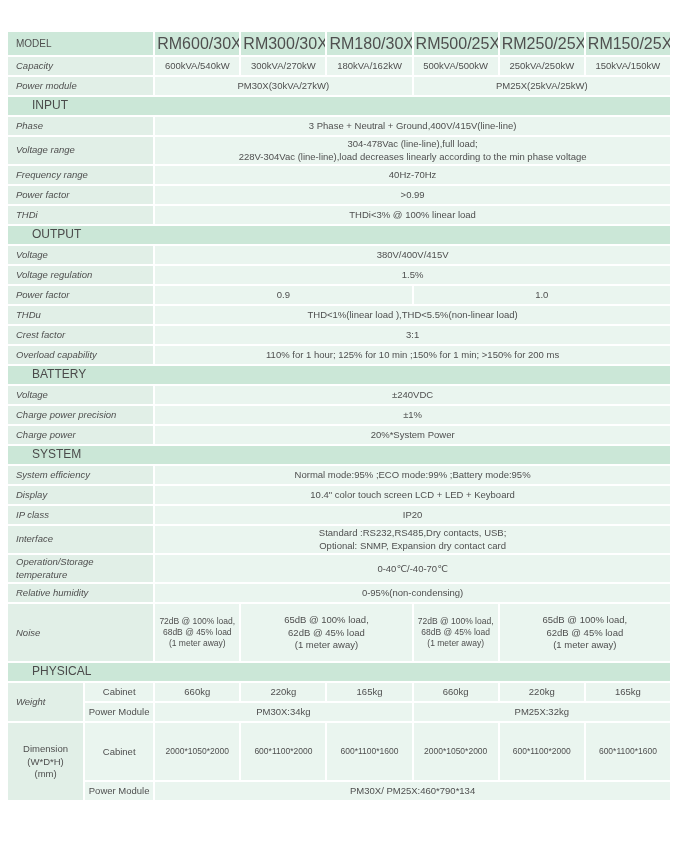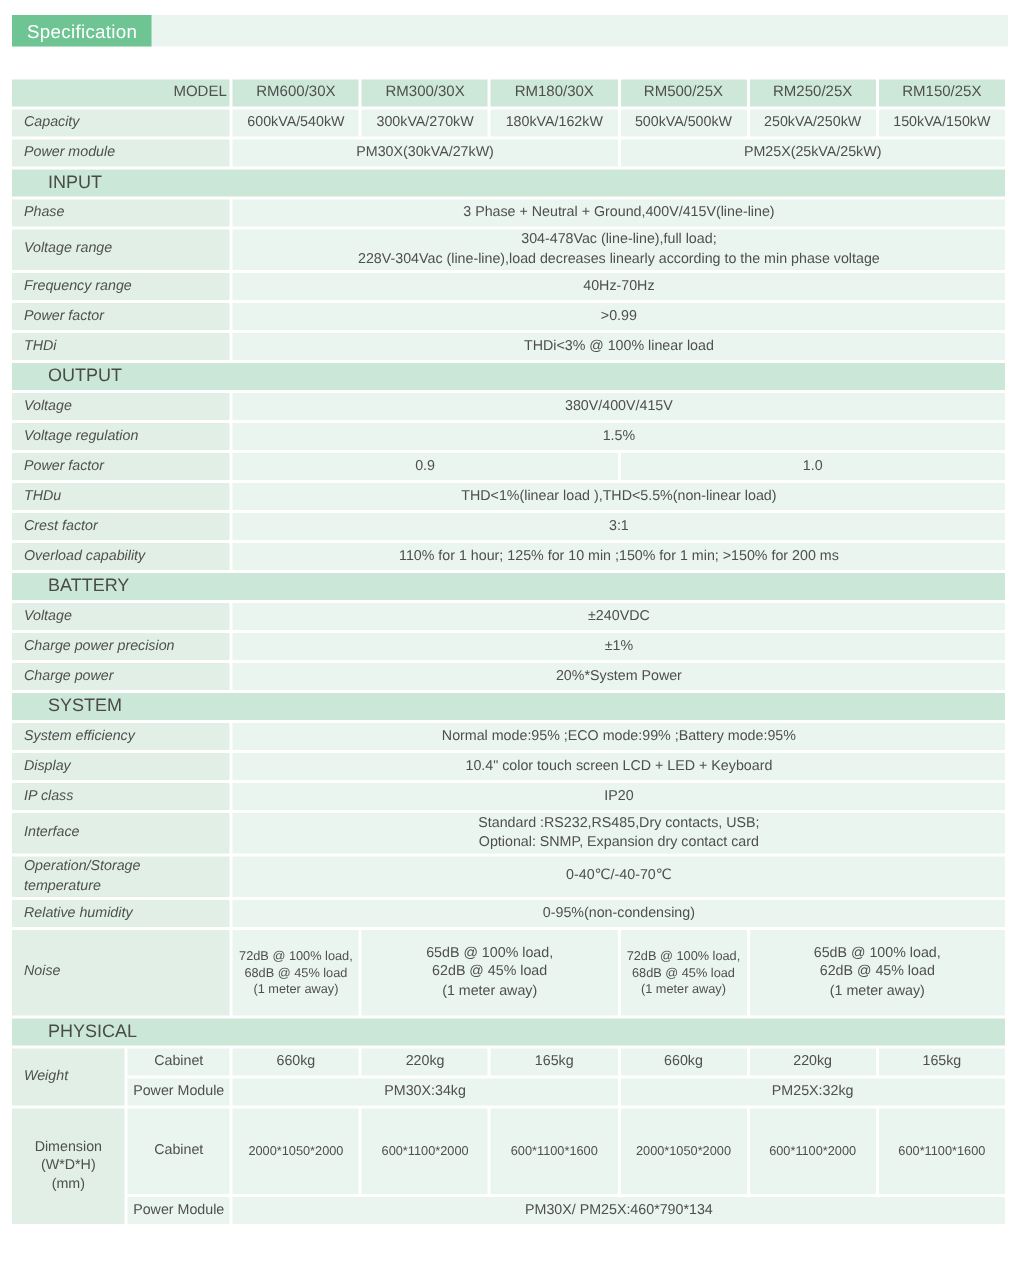--- a/index.html
+++ b/index.html
@@ -29,36 +29,33 @@
     padding:1px 2px;white-space:pre-line;
     overflow:hidden;
   }
   tr{height:18px;}
   tr.h2{height:20px;}
   tr.h3{height:57px;}
   td.sec{
     background:#cbe7d7;text-align:left;padding-left:24px;
     font-size:12px;color:#4a4a4a;
   }
-  td.mdl{background:#cde8d9;font-size:10px;}
-  td.mdl-lab{background:#cde8d9;font-size:10px;text-align:right;padding-left:8px;}
+  td.mdl{background:#cde8d9;font-size:16px;}
+  td.mdl-lab{background:#cde8d9;font-size:10px;text-align:left;padding-left:8px;}
   td.lab{background:#e1efe7;text-align:left;padding-left:8px;font-style:italic;}
   td.lab-ctr{background:#e1efe7;text-align:center;margin-left:44px;}
   td.val{background:#eaf5ef;}
   td.sub{background:#eaf5ef;}
   td.sm{font-size:8.5px;}
 </style>
 </head>
 <body>
 
 <div class="page">
 
-  <div class="title-bar">
-    <span class="title-badge">Specification</span>
-  </div>
 
   <table class="spec">
     <colgroup>
       <col style="width:75px">
         <col style="width:68px">
       <col style="width:84px">
         <col style="width:84px">
         <col style="width:84px">
       <col style="width:84px">
         <col style="width:84px">

